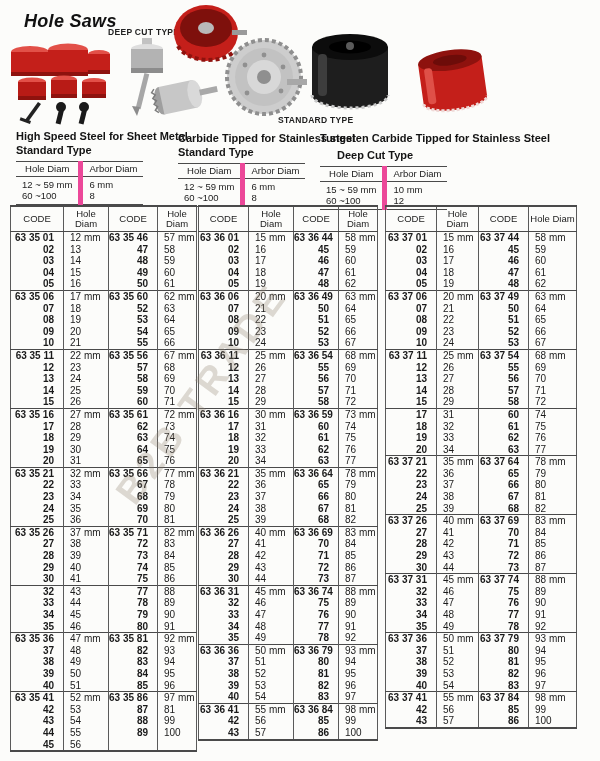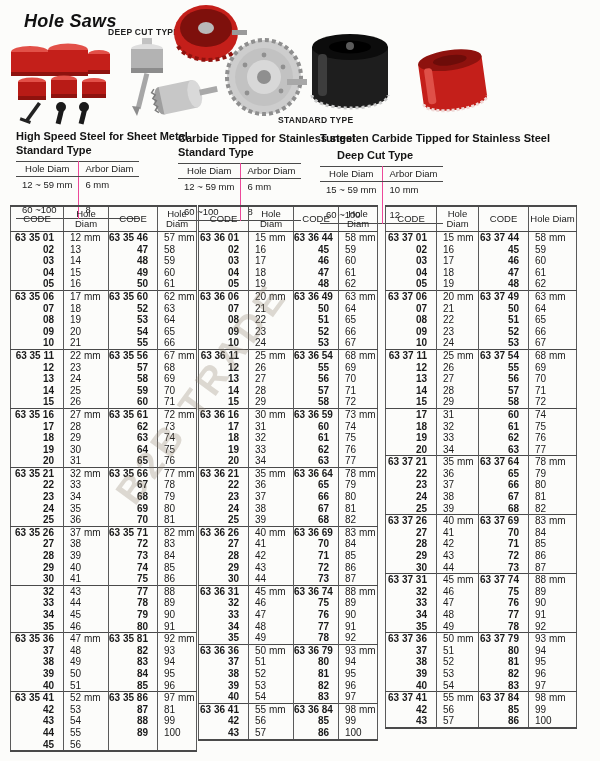--- a/index.html
+++ b/index.html
@@ -30,22 +30,22 @@
   
   .section{position:absolute;}
   .sec-title{font-size:11px;font-weight:bold;line-height:14px;color:#141414;white-space:nowrap;}
   .sec-sub{font-size:11px;font-weight:bold;line-height:14px;color:#141414;}
   .spec{border-collapse:collapse;margin-top:4px;background:transparent;}
   .spec th{
     font-weight:normal;font-size:9.5px;color:#222;text-align:center;
     padding:1px 6px 2px;border-bottom:1px solid #4a4a4a;white-space:nowrap;
   }
   .spec{border-top:1.5px solid #4a4a4a;border-bottom:1.5px solid #4a4a4a;}
-  .spec th+th,.spec td+td{border-left:1px solid #ec4899;}
-  .spec td{font-size:9.5px;padding:7px 6px;line-height:11px;white-space:nowrap;}
+  .spec th+th,.spec td+td{border-left:5px solid #ec4899;}
+  .spec td{font-size:9.5px;padding:0 6px;line-height:11px;white-space:nowrap;}
   .spec tbody tr:first-child td{padding-top:2px;}
   .spec tbody tr:last-child td{padding-bottom:3px;}
   #sec1{left:16px;top:129px;}
   #sec2{left:178px;top:131px;}
   #sec3{left:320px;top:131px;}
   #sec3 .sec-sub{margin-left:17px;margin-top:3px;}
   
   .block{
     position:absolute;top:205px;border-collapse:collapse;table-layout:fixed;
     background:transparent;z-index:2;

